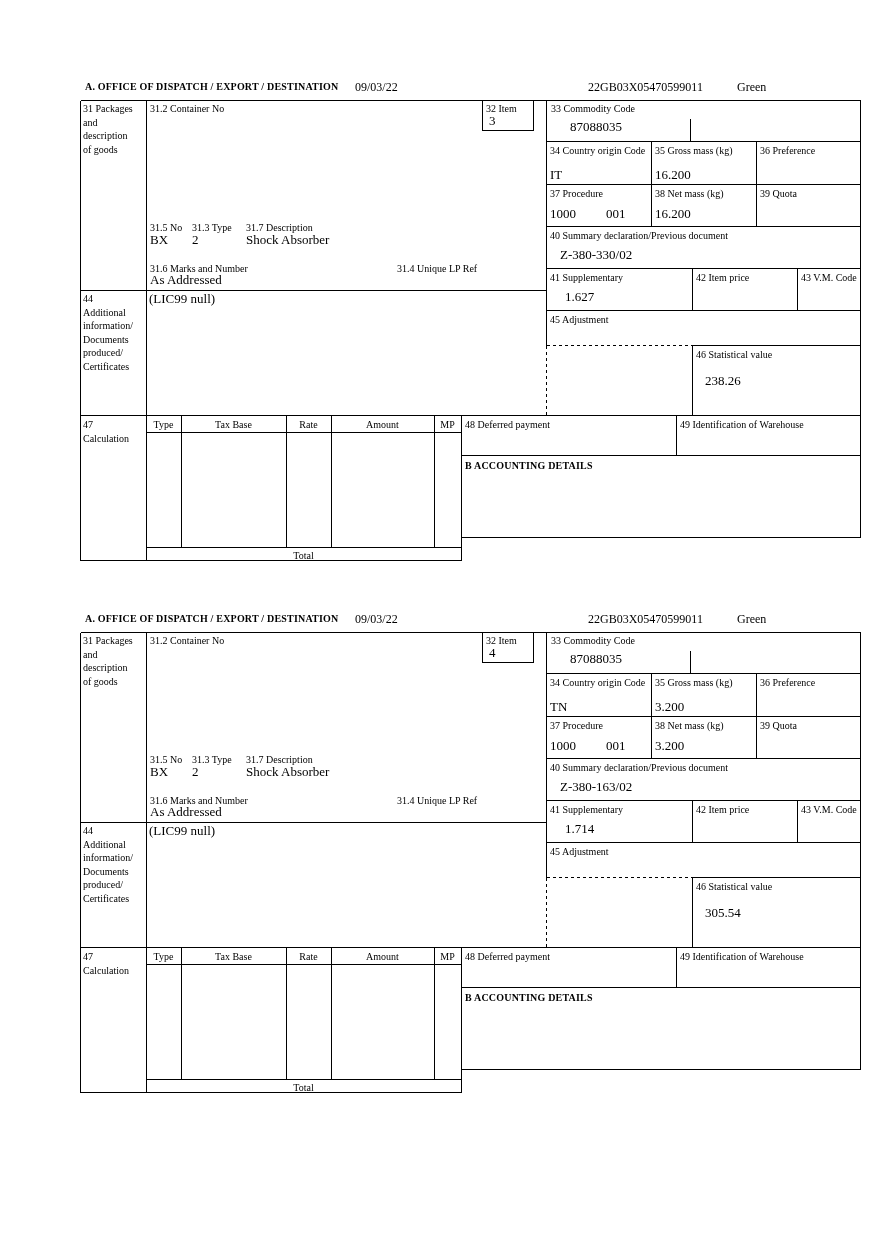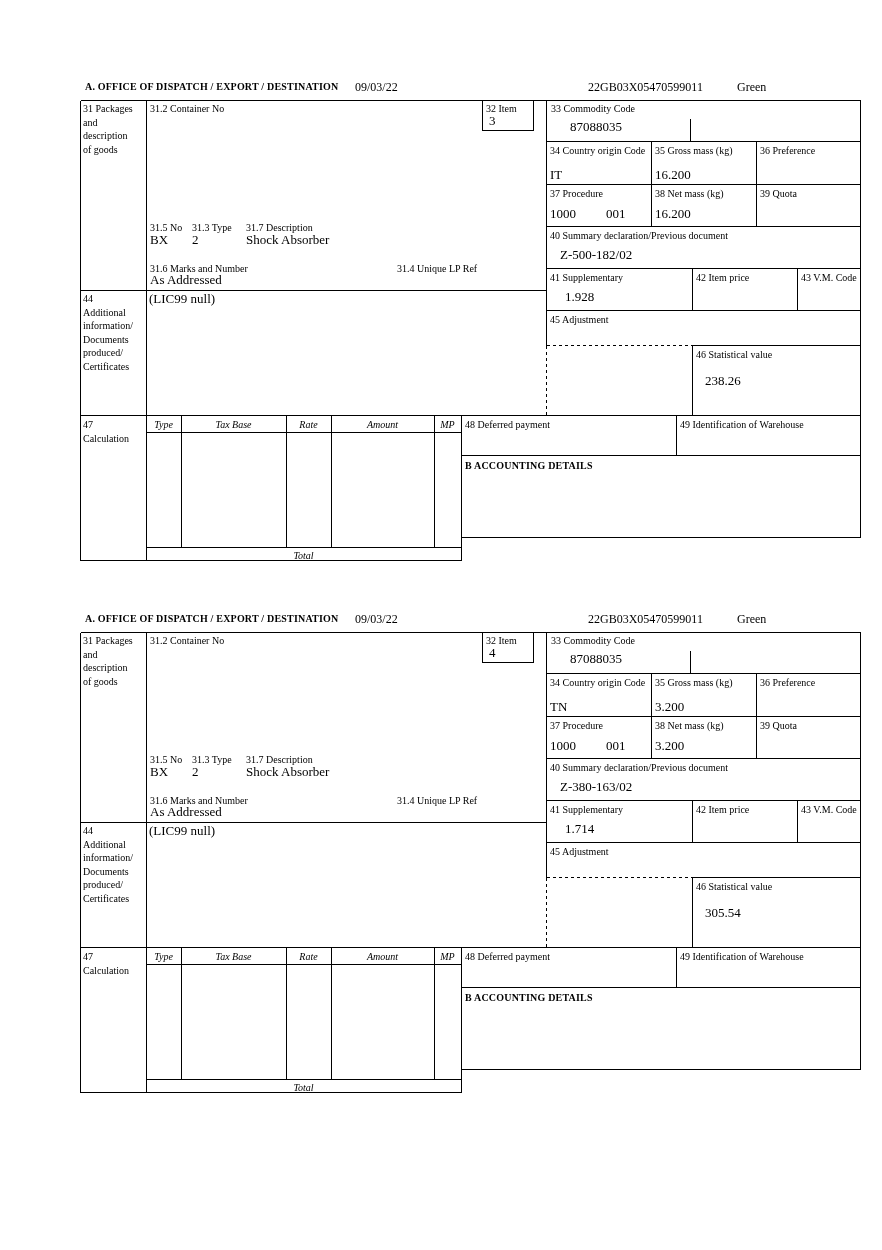--- a/index.html
+++ b/index.html
@@ -6,21 +6,21 @@
   html,body { background:#fff; }
   body { width:882px; height:1250px; position:relative; font-family:"Liberation Serif", serif; color:#000; }
   .page { position:absolute; left:0; top:0; width:882px; height:1250px; background:#fff; }
   .section { position:absolute; left:0; width:882px; height:500px; }
   .grid { position:absolute; left:0; top:0; }
   .t { position:absolute; white-space:pre-line; }
   .lbl { font-size:10px; line-height:1.35; }
   .val { font-size:13px; line-height:1.1; }
   .hdr { font-size:10px; font-weight:bold; letter-spacing:0.2px; }
   .hv  { font-size:12px; }
-  .ctr { text-align:center;font-style:italic; }
+  .ctr { text-align:center; }
 </style>
 </head>
 <body>
 
 <div class="page">
 
   <div class="section" style="top:80px">
     <svg class="grid" width="882" height="500">
       <g fill="none" stroke="#000" stroke-width="1" shape-rendering="crispEdges" transform="translate(0.5,0.5)">
         <path d="M80,20 H860 M80,20 V480 M146,20 V480 M860,20 V457 M482,20 V50 M533,20 V50 M482,50 H533 M546,20 V265 M546,61 H860 M690,38 V61 M546,104 H860 M651,61 V146 M756,61 V146 M546,146 H860 M546,188 H860 M546,230 H860 M692,188 V230 M797,188 V230 M692,265 H860 M692,265 V335 M80,210 H546 M80,335 H860 M146,352 H461 M181,335 V467 M286,335 V467 M331,335 V467 M434,335 V467 M461,335 V480 M146,467 H461 M80,480 H461 M676,335 V375 M461,375 H860 M461,457 H860"></path>
@@ -51,24 +51,24 @@
     <div class="t lbl" style="left:760px;top:64px">36 Preference</div>
 
     <div class="t lbl" style="left:550px;top:107px">37 Procedure</div>
     <div class="t val" style="left:550px;top:127px">1000</div>
     <div class="t val" style="left:606px;top:127px">001</div>
     <div class="t lbl" style="left:655px;top:107px">38 Net mass (kg)</div>
     <div class="t val" style="left:655px;top:127px">16.200</div>
     <div class="t lbl" style="left:760px;top:107px">39 Quota</div>
 
     <div class="t lbl" style="left:550px;top:149px">40 Summary declaration/Previous document</div>
-    <div class="t val" style="left:560px;top:168px">Z-500-182/02</div>
+    <div class="t val" style="left:560px;top:168px">Z-380-330/02</div>
 
     <div class="t lbl" style="left:550px;top:191px">41 Supplementary</div>
-    <div class="t val" style="left:565px;top:210px">1.928</div>
+    <div class="t val" style="left:565px;top:210px">1.627</div>
     <div class="t lbl" style="left:696px;top:191px">42 Item price</div>
     <div class="t lbl" style="left:801px;top:191px">43 V.M. Code</div>
 
     <div class="t lbl" style="left:550px;top:233px">45 Adjustment</div>
     <div class="t lbl" style="left:696px;top:268px">46 Statistical value</div>
     <div class="t val" style="left:705px;top:294px">238.26</div>
 
     <div class="t lbl" style="left:150px;top:141px">31.5 No</div>
     <div class="t lbl" style="left:192px;top:141px">31.3 Type</div>
     <div class="t lbl" style="left:246px;top:141px">31.7 Description</div>

